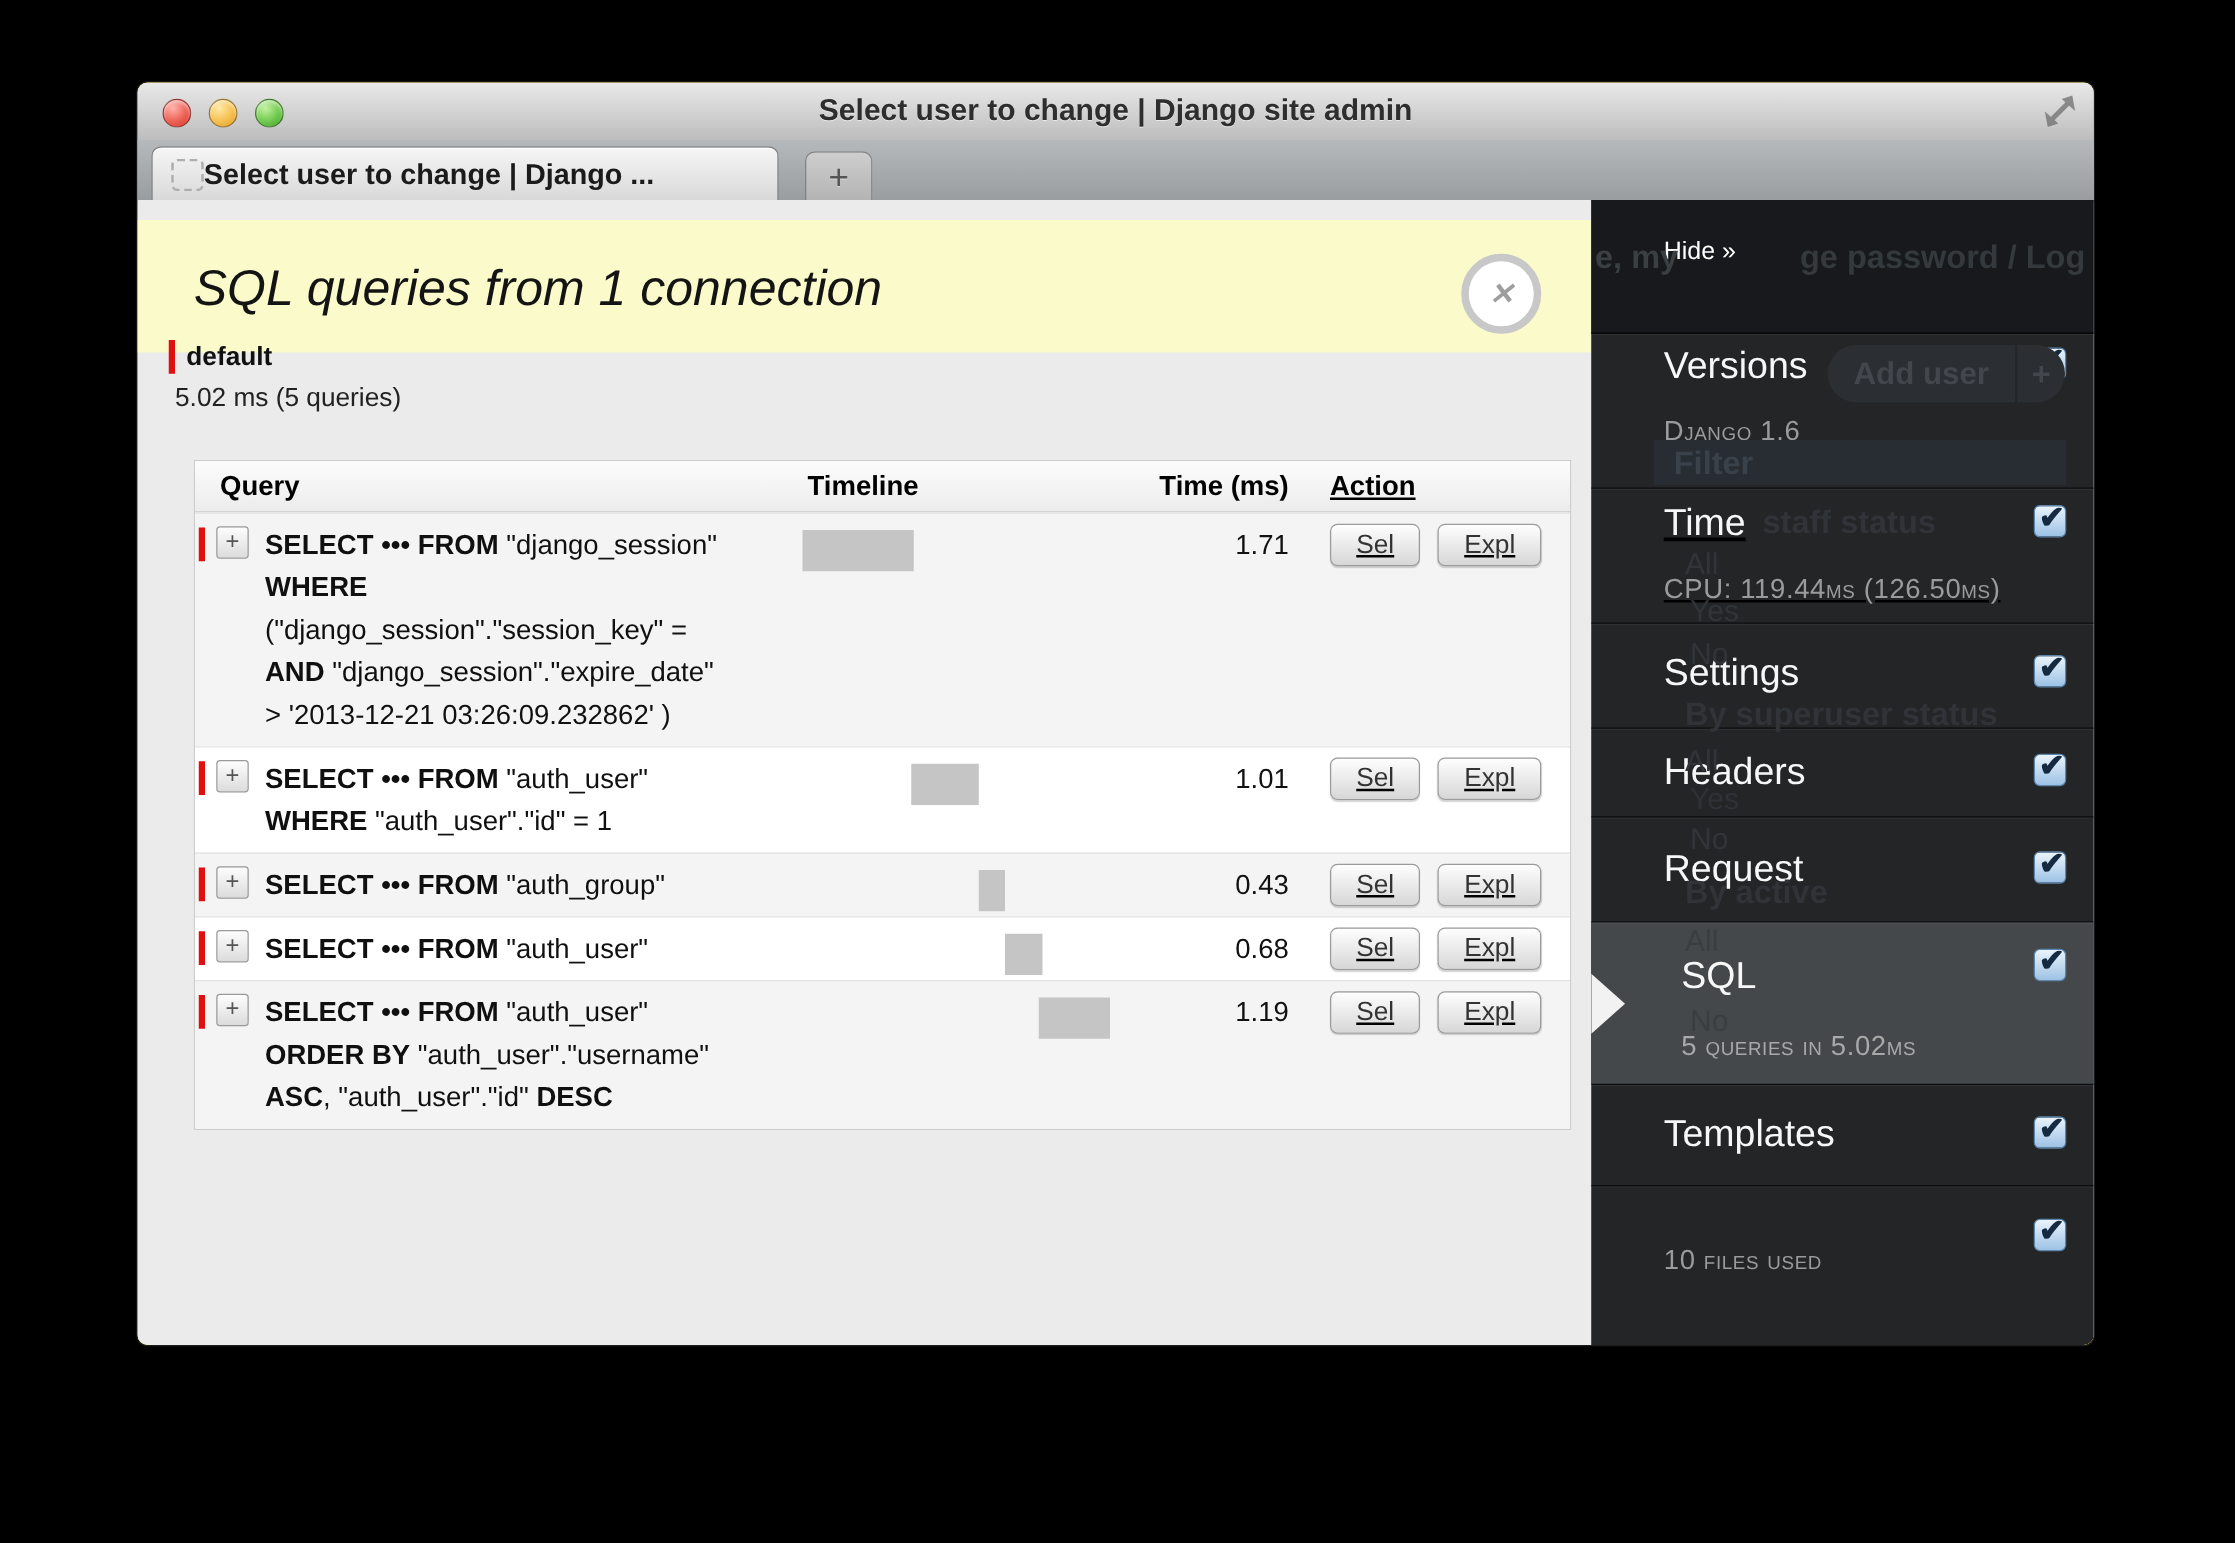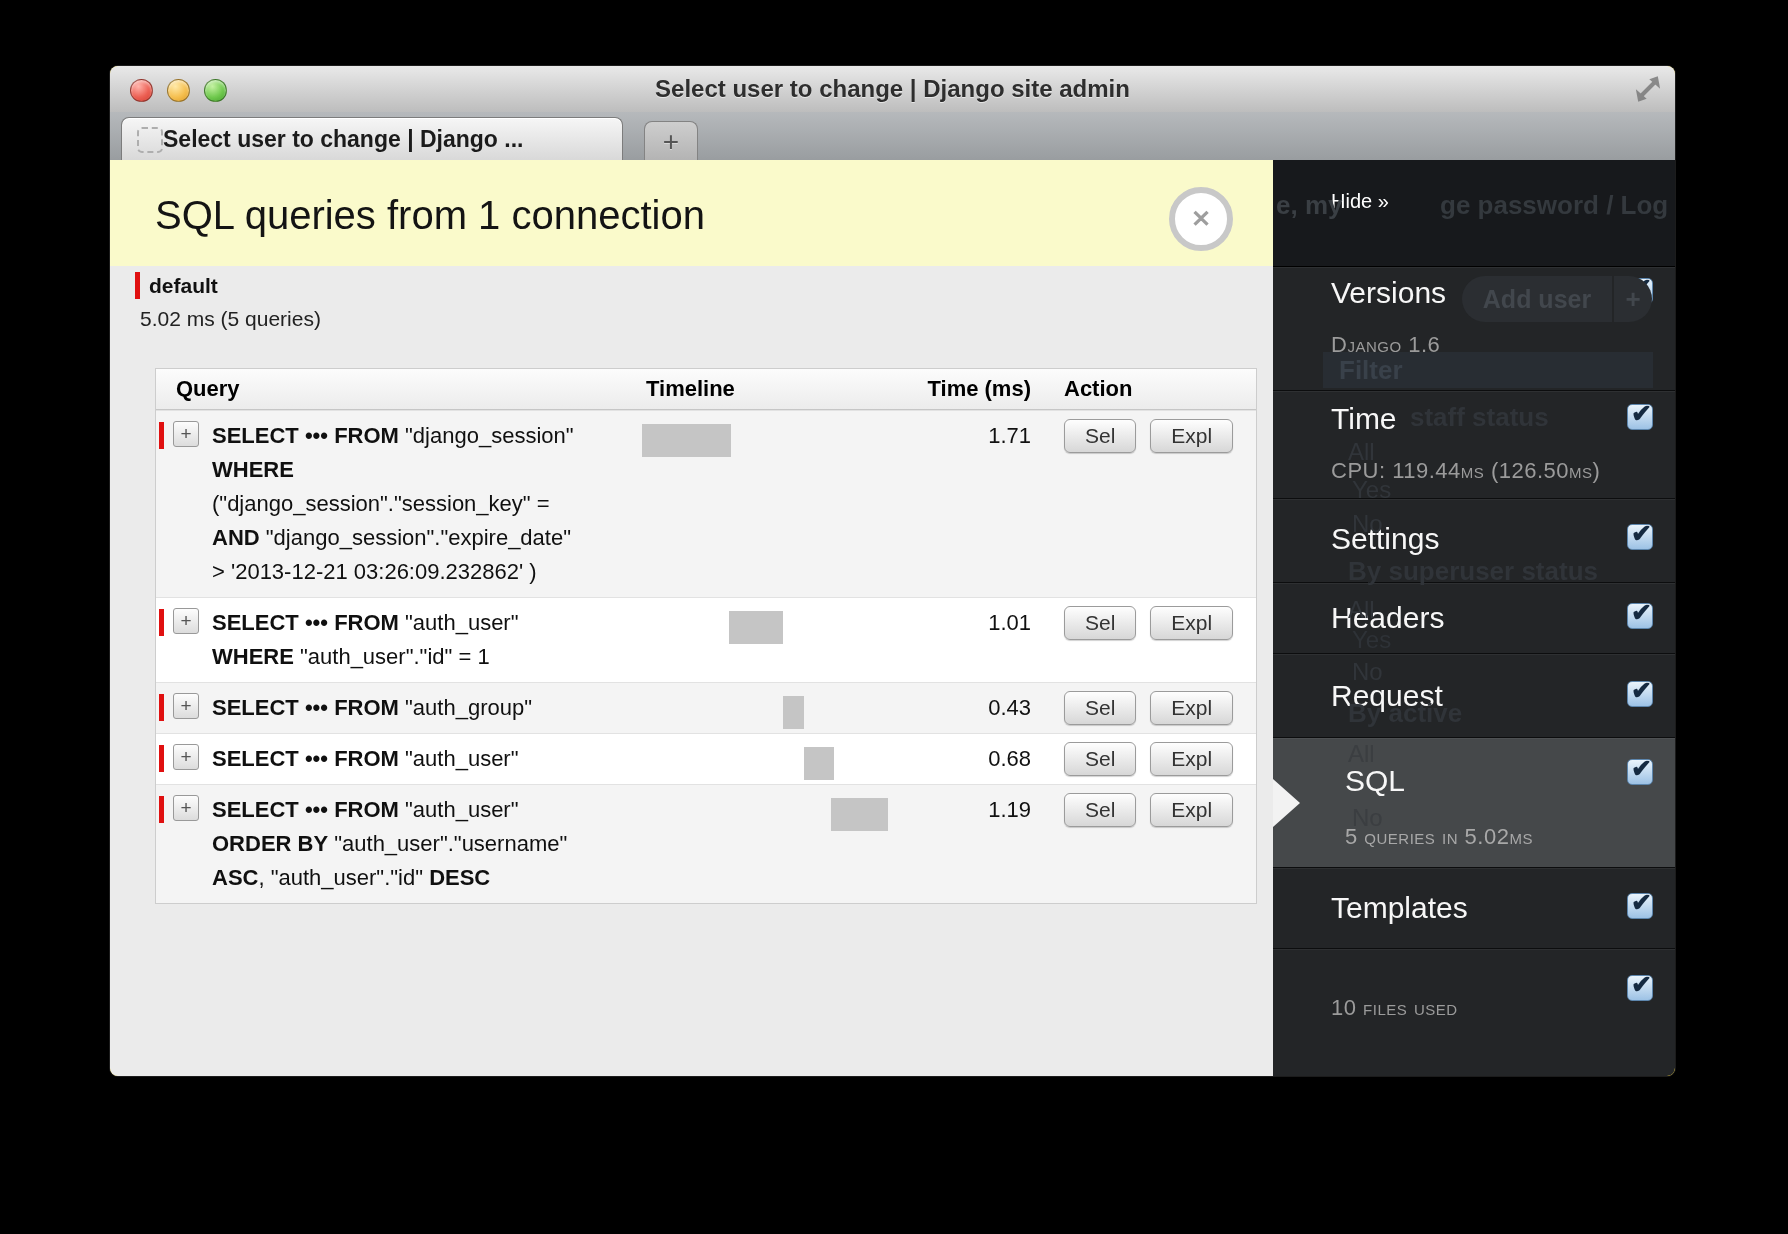--- a/index.html
+++ b/index.html
@@ -27,40 +27,40 @@
   #tab-favicon{width:22px;height:22px;border:2px dashed #aeaeae;border-radius:5px;margin-left:15px;flex:0 0 auto;}
   #tab-label{margin-left:0;font-size:23px;font-weight:bold;color:#1b1b1b;white-space:nowrap;}
   #newtab{position:absolute;left:534px;top:9px;width:52px;height:39px;border-radius:8px 8px 0 0;
     background:linear-gradient(#cecece,#b3b3b3);border:1px solid #838383;border-bottom:none;
     display:flex;align-items:center;justify-content:center;font-size:28px;color:#555;
     text-shadow:0 1px 0 rgba(255,255,255,.4);}
   
   #content{position:absolute;left:0;top:94px;width:100%;height:916px;border-radius:0 0 8px 8px;overflow:hidden;}
   #main{position:absolute;left:0;top:0;width:1163px;height:916px;background:#ebebeb;}
   
-  #panel-head{position:absolute;left:0;top:0;width:1163px;height:106px;background:#fafacb;}
+  #panel-head{position:absolute;left:0;top:16px;width:1163px;height:106px;background:#fafacb;font-style:italic;}
   #panel-title{position:absolute;left:45px;top:0;height:106px;line-height:110px;font-size:40px;color:#141414;}
   #close-btn{position:absolute;right:40px;top:27px;width:52px;height:52px;border-radius:50%;
     background:#fff;border:6px solid #c8c8c8;display:flex;align-items:center;justify-content:center;
     font-size:24px;font-weight:bold;color:#9e9e9e;}
   
   #conn{position:absolute;left:25px;top:112px;}
   #conn-name-row{display:flex;align-items:center;}
   .redbar{display:inline-block;width:5px;height:27px;background:#e01010;margin-right:9px;}
   #conn-name{font-size:21px;font-weight:bold;color:#111;}
   #conn-summary{margin-top:8px;margin-left:5px;font-size:21px;color:#222;}
   
   #q-table{position:absolute;left:45px;top:208px;width:1100px;background:#fff;
     border:1px solid #cdcdcd;}
   #q-head{display:flex;height:40px;align-items:center;background:linear-gradient(#fcfcfc,#ececec);
     border-bottom:1px solid #c6c6c6;font-size:22px;font-weight:bold;color:#000;}
   .col-q{width:470px;box-sizing:border-box;padding-left:20px;}
   .col-t{width:280px;box-sizing:border-box;padding-left:20px;position:relative;}
   .col-time{width:140px;box-sizing:border-box;text-align:right;padding-right:15px;}
-  .col-a{flex:1;box-sizing:border-box;padding-left:18px;}
+  .col-a{flex:1;box-sizing:border-box;padding-left:18px;text-decoration:underline;}
   .t-row{display:flex;align-items:flex-start;padding:8px 0;border-top:1px solid #e2e2e2;}
   .t-row.alt{background:#f4f4f4;}
   .t-row .col-q{display:flex;align-items:flex-start;padding-left:3px;}
   .t-row .redbar{flex:0 0 auto;margin-top:3px;margin-right:0;}
   .expand{flex:0 0 auto;width:26px;height:26px;margin:2px 0 0 9px;border:1px solid #999;border-radius:3px;
     background:linear-gradient(#fdfdfd,#dcdcdc);font-size:19px;line-height:22px;color:#555;
     text-align:center;padding:0;font-family:inherit;}
   .sqltext{margin-left:13px;font-size:22px;line-height:34px;color:#101010;width:395px;}
   .sqltext b{font-weight:bold;}
   .tbar{position:absolute;top:5px;height:33px;background:#c5c5c5;}
@@ -88,21 +88,21 @@
   .hide-btn{position:absolute;left:58px;top:30px;font-size:20px;color:#fff;z-index:3;}
   .sb-title{position:relative;z-index:3;padding-left:58px;font-size:30px;color:#f7f7f7;}
   .sb-sub{position:relative;z-index:3;padding-left:58px;margin-top:22px;font-size:22px;
     color:#9b9b9b;font-variant:small-caps;letter-spacing:.5px;}
   .chk{position:absolute;right:22px;width:24px;height:24px;border-radius:5px;z-index:3;
     background:linear-gradient(#eaf4fc,#9dc2e5);border:1px solid #5d86ad;
     display:flex;align-items:center;justify-content:center;}
   .chk span{font-size:25px;font-weight:bold;color:#152a41;margin-top:-7px;margin-left:3px;}
   .sb-versions{height:124px;padding-top:8px;}
   .sb-versions .chk{top:10px;}
-  .sb-time{height:108px;padding-top:10px;}
+  .sb-time{height:108px;padding-top:10px;text-decoration:underline;}
   .sb-time .chk{top:12px;}
   .sb-settings{height:84px;padding-top:22px;}
   .sb-settings .chk{top:24px;}
   .sb-headers{height:71px;padding-top:17px;}
   .sb-headers .chk{top:19px;}
   .sb-request{height:84px;padding-top:24px;}
   .sb-request .chk{top:26px;}
   .sb-sql{height:130px;padding-top:25px;background:#45484a;}
   .sb-sql .sb-title{padding-left:72px;}
   .sb-sql .sb-sub{padding-left:72px;margin-top:26px;color:#a8a8a8;}

